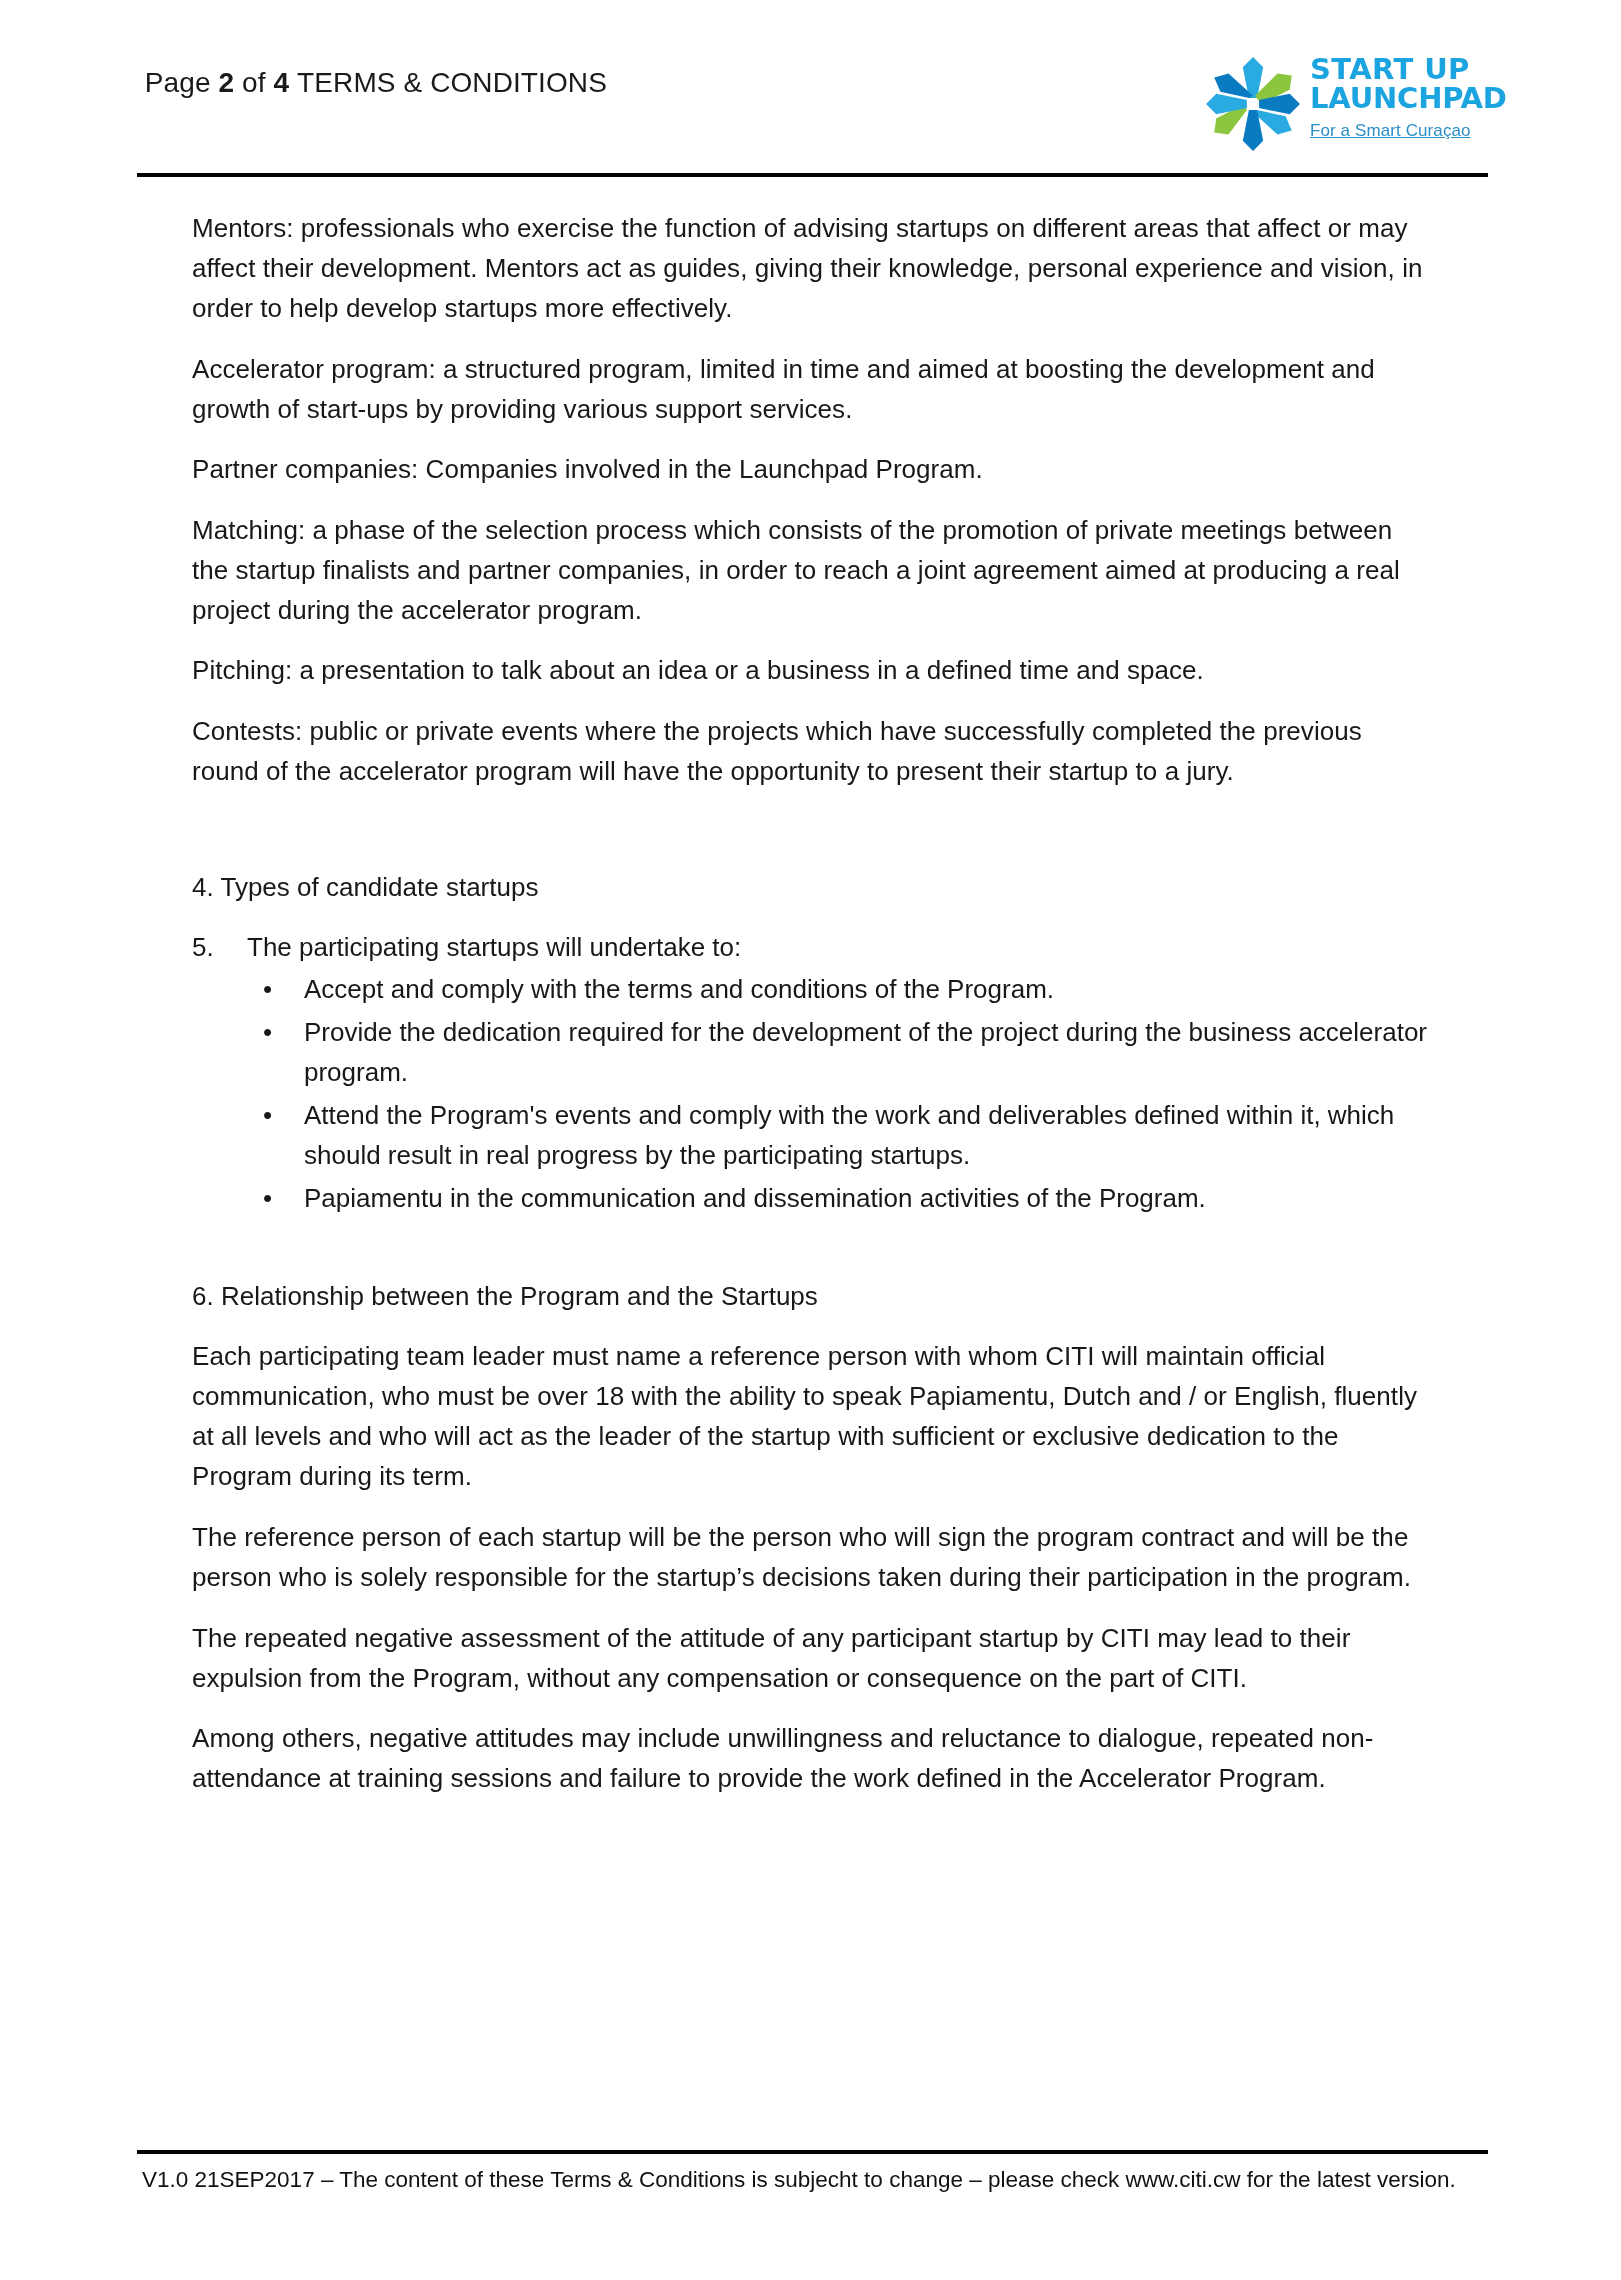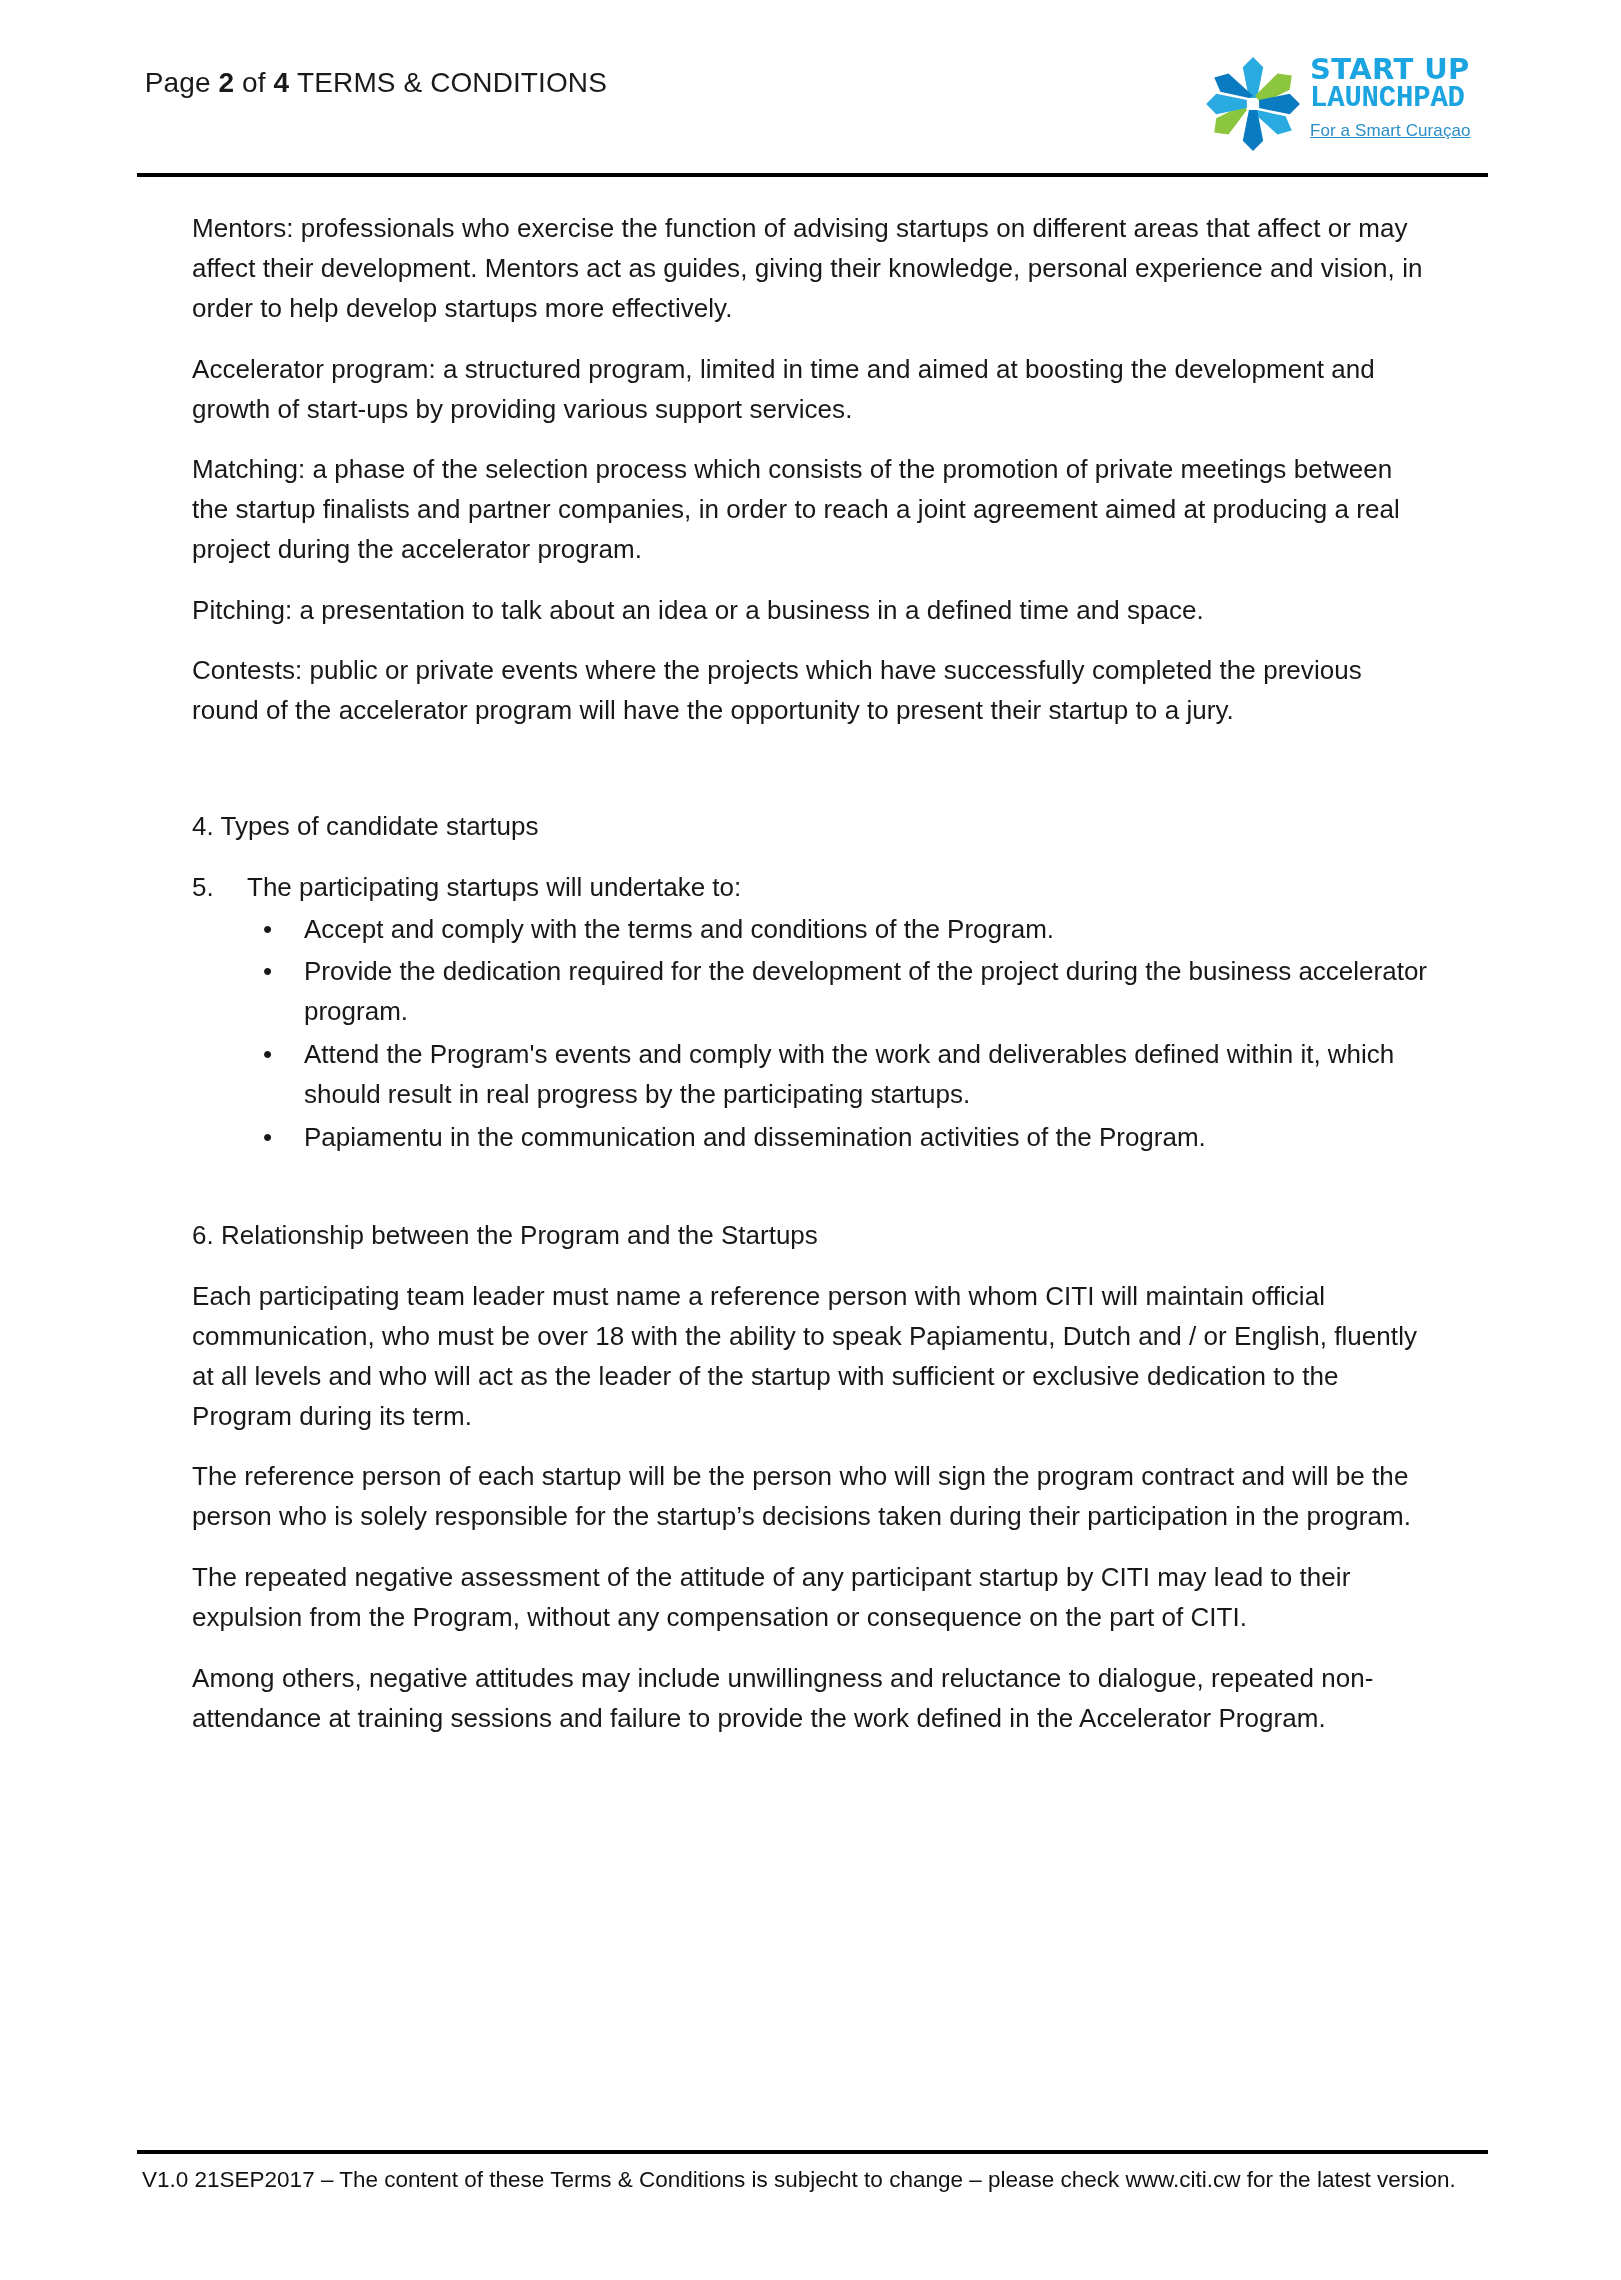--- a/index.html
+++ b/index.html
@@ -60,21 +60,21 @@
   }
   .logo-word1, .logo-word2 {
     display: block;
     font-family: "DejaVu Sans", sans-serif;
     font-weight: 700;
     font-size: 29px;
     line-height: 29px;
     letter-spacing: 0.4px;
     color: #1BA4E0;
   }
-  .logo-word2 { letter-spacing: -0.2px; font-family: Liberation Mono, monospace; }
+  .logo-word2 { letter-spacing: -0.2px; }
   .logo-tagline {
     display: block;
     margin-top: 8.8px;
     font-family: "Liberation Sans", sans-serif;
     font-weight: 400;
     font-size: 17px;
     line-height: 18.6px;
     color: #2A8FC6;
     letter-spacing: 0.1px;
     text-decoration: underline;
@@ -210,20 +210,21 @@
       </span>
     </div>
   </div>
 
   <div class="header-rule"></div>
 
   <div class="content">
 
     <p class="para">Mentors: professionals who exercise the function of advising startups on different areas that affect or may affect their development. Mentors act as guides, giving their knowledge, personal experience and vision, in order to help develop startups more effectively.</p>
     <p class="para">Accelerator program: a structured program, limited in time and aimed at boosting the development and growth of start-ups by providing various support services.</p>
+    <p class="para">Partner companies: Companies involved in the Launchpad Program.</p>
     <p class="para">Matching: a phase of the selection process which consists of the promotion of private meetings between the startup finalists and partner companies, in order to reach a joint agreement aimed at producing a real project during the accelerator program.</p>
     <p class="para">Pitching: a presentation to talk about an idea or a business in a defined time and space.</p>
     <p class="para">Contests: public or private events where the projects which have successfully completed the previous round of the accelerator program will have the opportunity to present their startup to a jury.</p>
 
     <div class="spacer-lg"></div>
 
     <p class="heading">4. Types of candidate startups</p>
 
     <div class="num-item">
       <span class="num">5.</span>

